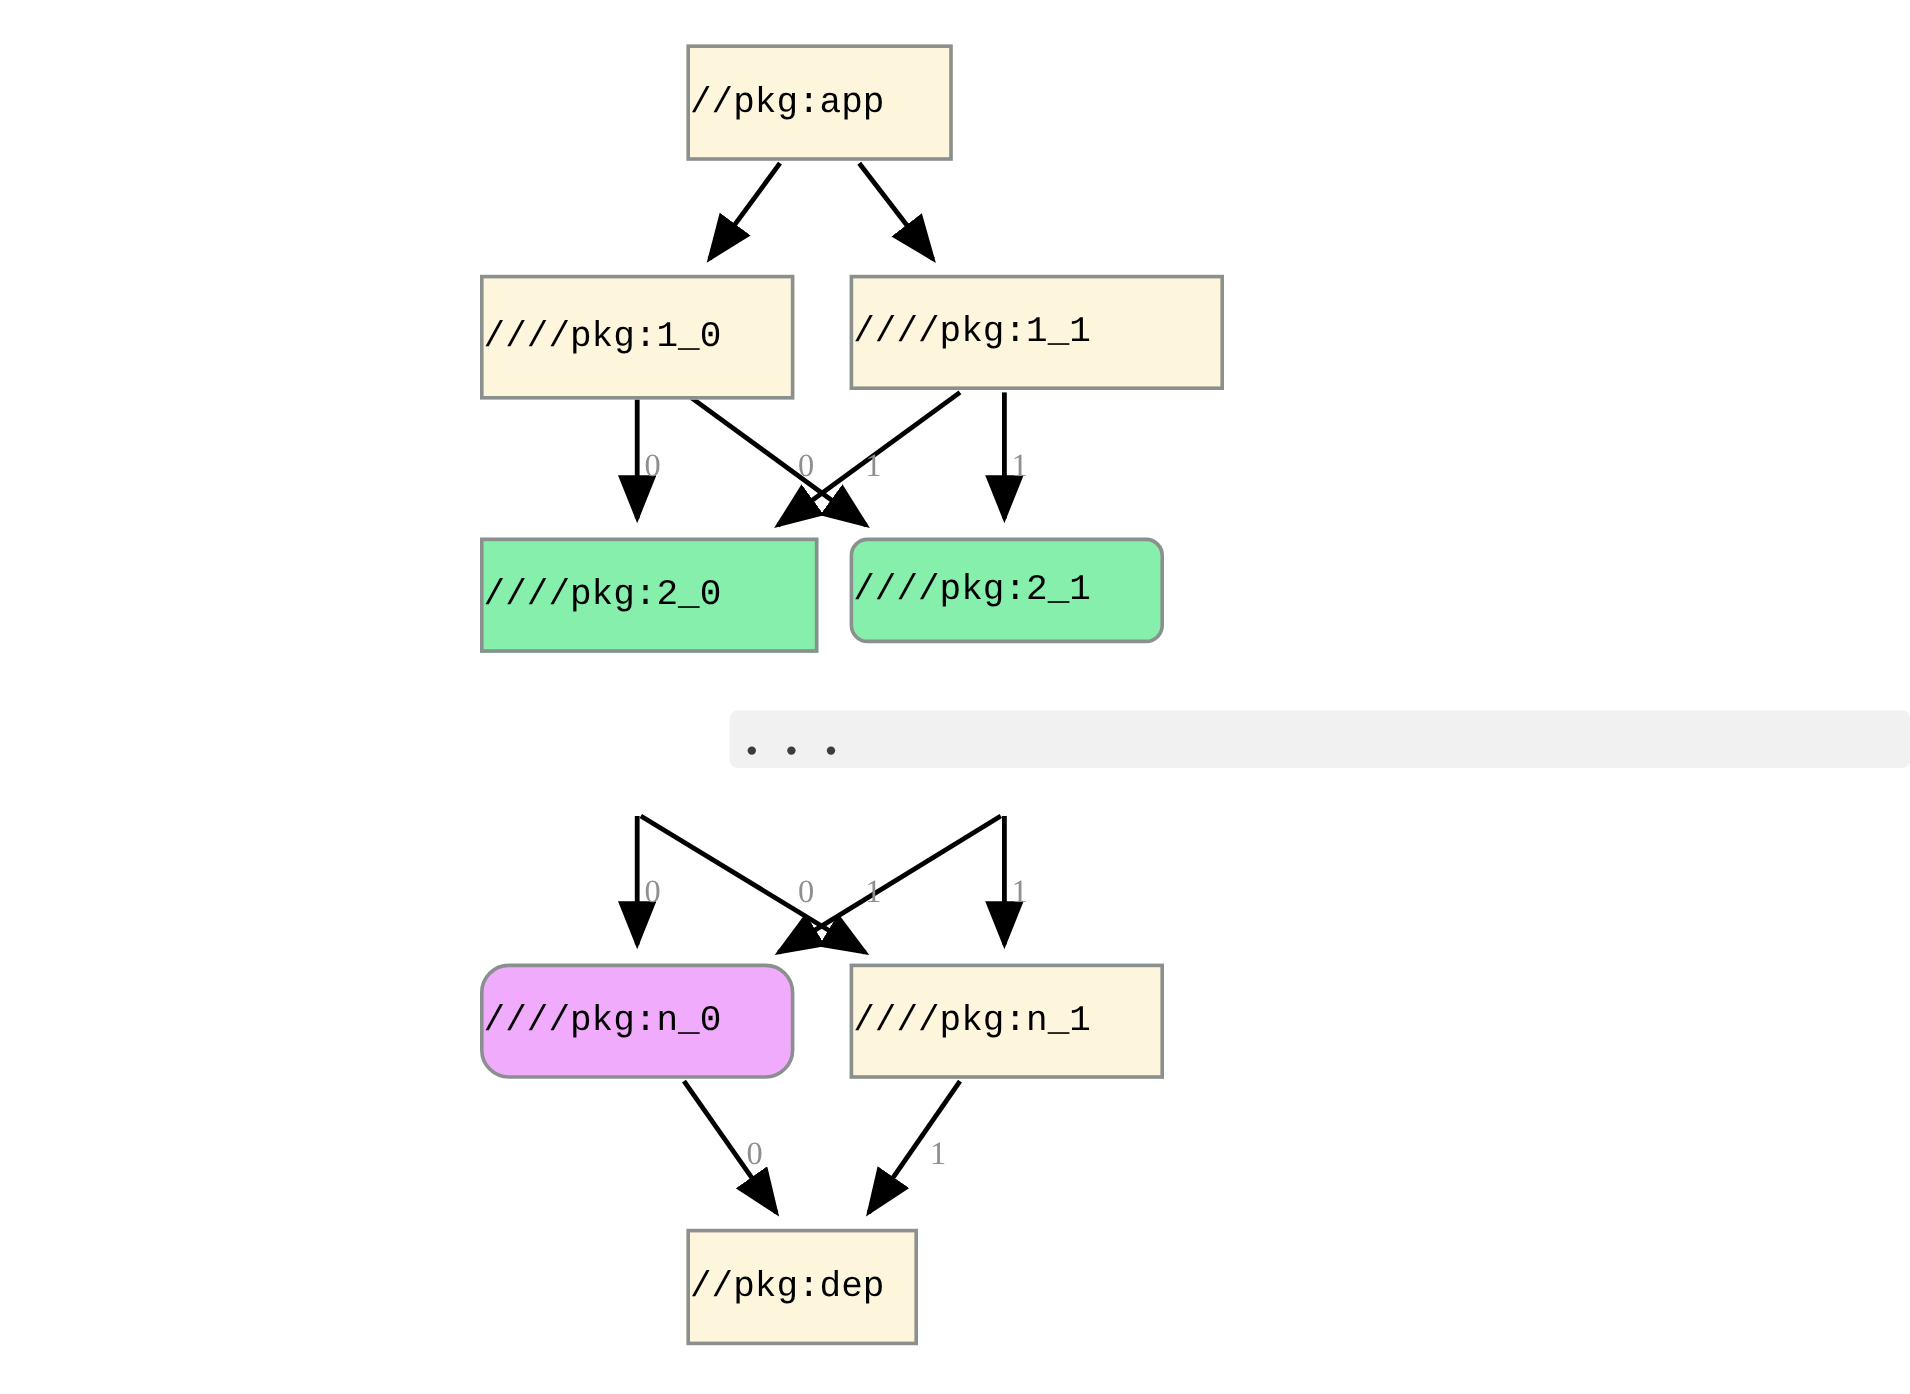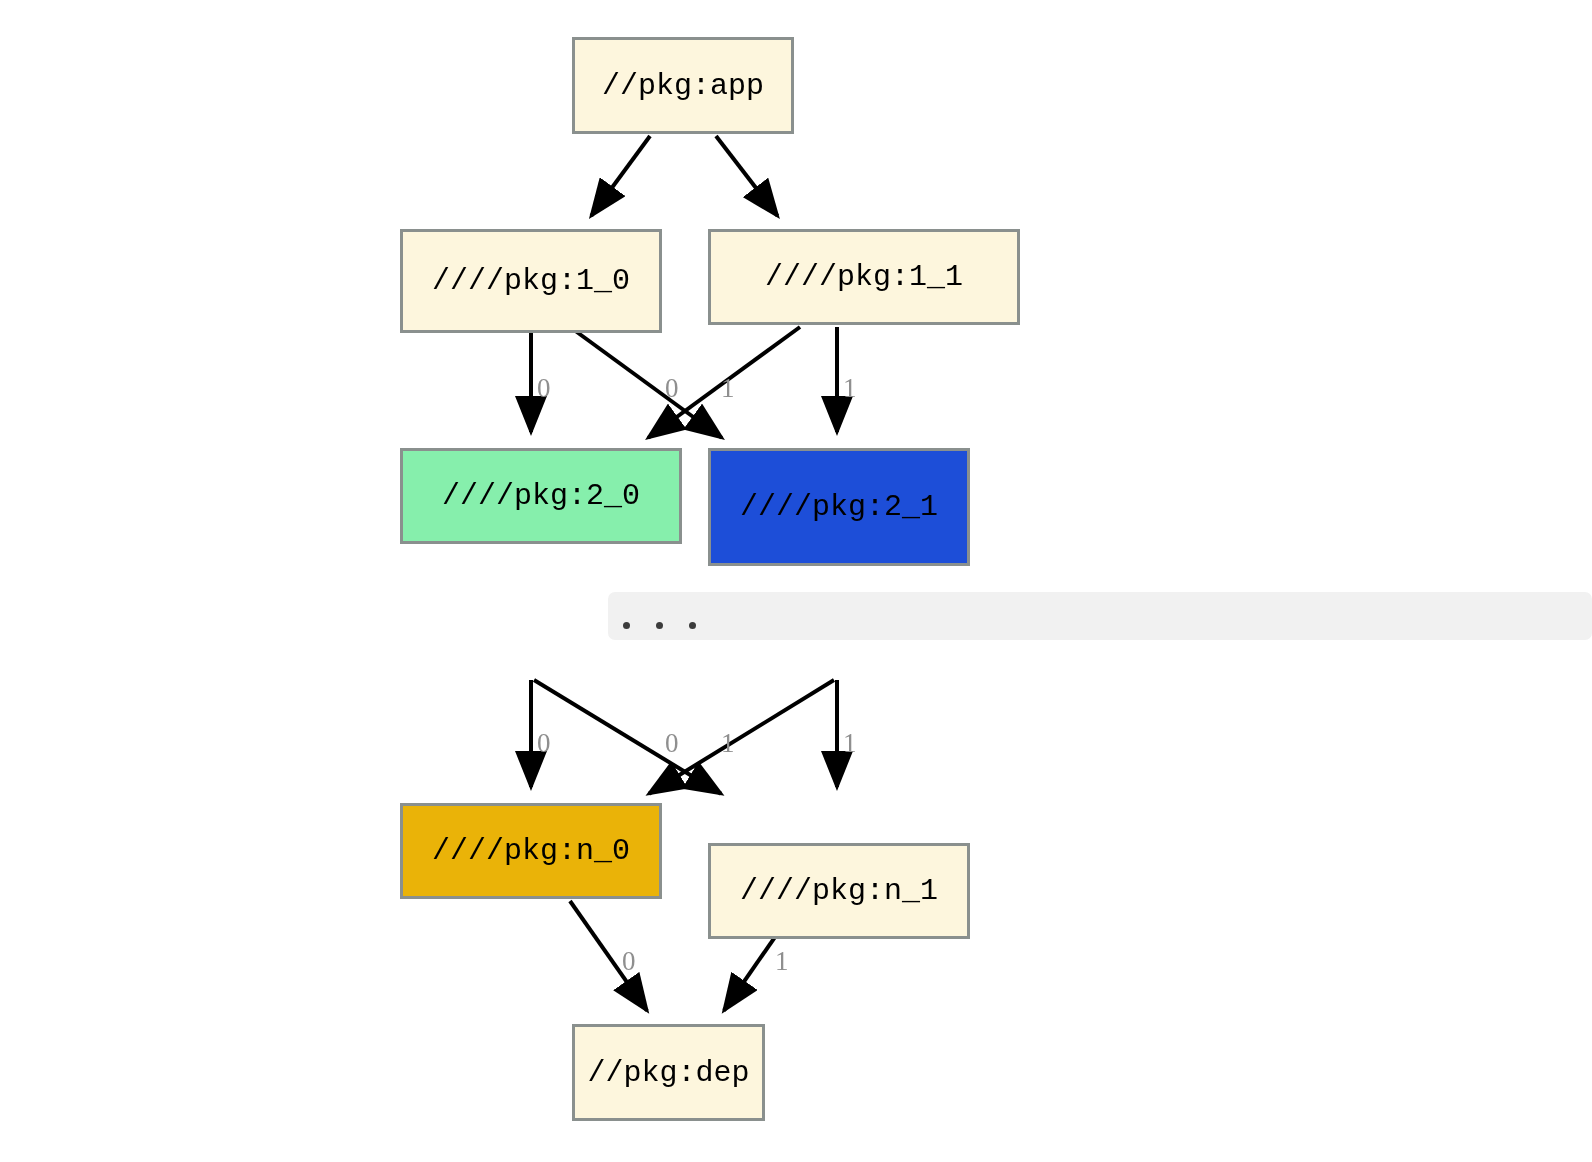--- a/index.html
+++ b/index.html
@@ -26,21 +26,20 @@
     height: 1162px;
     pointer-events: none;
   }
   .node {
     position: absolute;
     box-sizing: border-box;
     background: #fdf6dd;
     border: 3px solid #8a908e;
     display: flex;
     align-items: center;
-    justify-content: center;
   }
   .node-label {
     font-family: "Liberation Mono", "DejaVu Sans Mono", monospace;
     font-size: 30px;
     color: #000000;
     letter-spacing: 0px;
     white-space: nowrap;
     line-height: 1;
   }
   .edge-label {
@@ -105,27 +104,27 @@
       </div>
       <div class="node" style="left: 400px; top: 229px; width: 262px; height: 104px; background: rgb(253, 246, 221); border-color: rgb(138, 144, 142);">
         <span class="node-label">////pkg:1_0</span>
       </div>
       <div class="node" style="left: 708px; top: 229px; width: 312px; height: 96px; background: rgb(253, 246, 221); border-color: rgb(138, 144, 142);">
         <span class="node-label">////pkg:1_1</span>
       </div>
       <div class="node" style="left: 400px; top: 448px; width: 282px; height: 96px; background: #86efac; border-color: rgb(138, 144, 142);">
         <span class="node-label">////pkg:2_0</span>
       </div>
-      <div class="node" style="left: 708px; top: 448px; width: 262px; height: 118px; background: #1d4ed8; border-color: rgb(138, 144, 142);">
+      <div class="node" style="left: 708px; top: 448px; width: 262px; height: 88px; background: #86efac; border-color: rgb(138, 144, 142); border-radius: 15px;">
         <span class="node-label">////pkg:2_1</span>
       </div>
-      <div class="node" style="left: 400px; top: 803px; width: 262px; height: 96px; background: #eab308; border-color: rgb(138, 144, 142);">
+      <div class="node" style="left: 400px; top: 803px; width: 262px; height: 96px; background: #f0abfc; border-color: rgb(138, 144, 142); border-radius: 24px;">
         <span class="node-label">////pkg:n_0</span>
       </div>
-      <div class="node" style="left: 708px; top: 803px; width: 262px; height: 96px; background: rgb(253, 246, 221); border-color: rgb(138, 144, 142); margin-top: 40px;">
+      <div class="node" style="left: 708px; top: 803px; width: 262px; height: 96px; background: rgb(253, 246, 221); border-color: rgb(138, 144, 142);">
         <span class="node-label">////pkg:n_1</span>
       </div>
       <div class="node" style="left: 572px; top: 1024px; width: 193px; height: 97px; background: rgb(253, 246, 221); border-color: rgb(138, 144, 142);">
         <span class="node-label">//pkg:dep</span>
       </div>
     </div>
   <div id="edge-labels-group">
       <div class="edge-label" style="left: 537px; top: 375px; color: rgb(143, 143, 143);">0</div>
       <div class="edge-label" style="left: 665px; top: 375px; color: rgb(143, 143, 143);">0</div>
       <div class="edge-label" style="left: 721px; top: 375px; color: rgb(143, 143, 143);">1</div>

